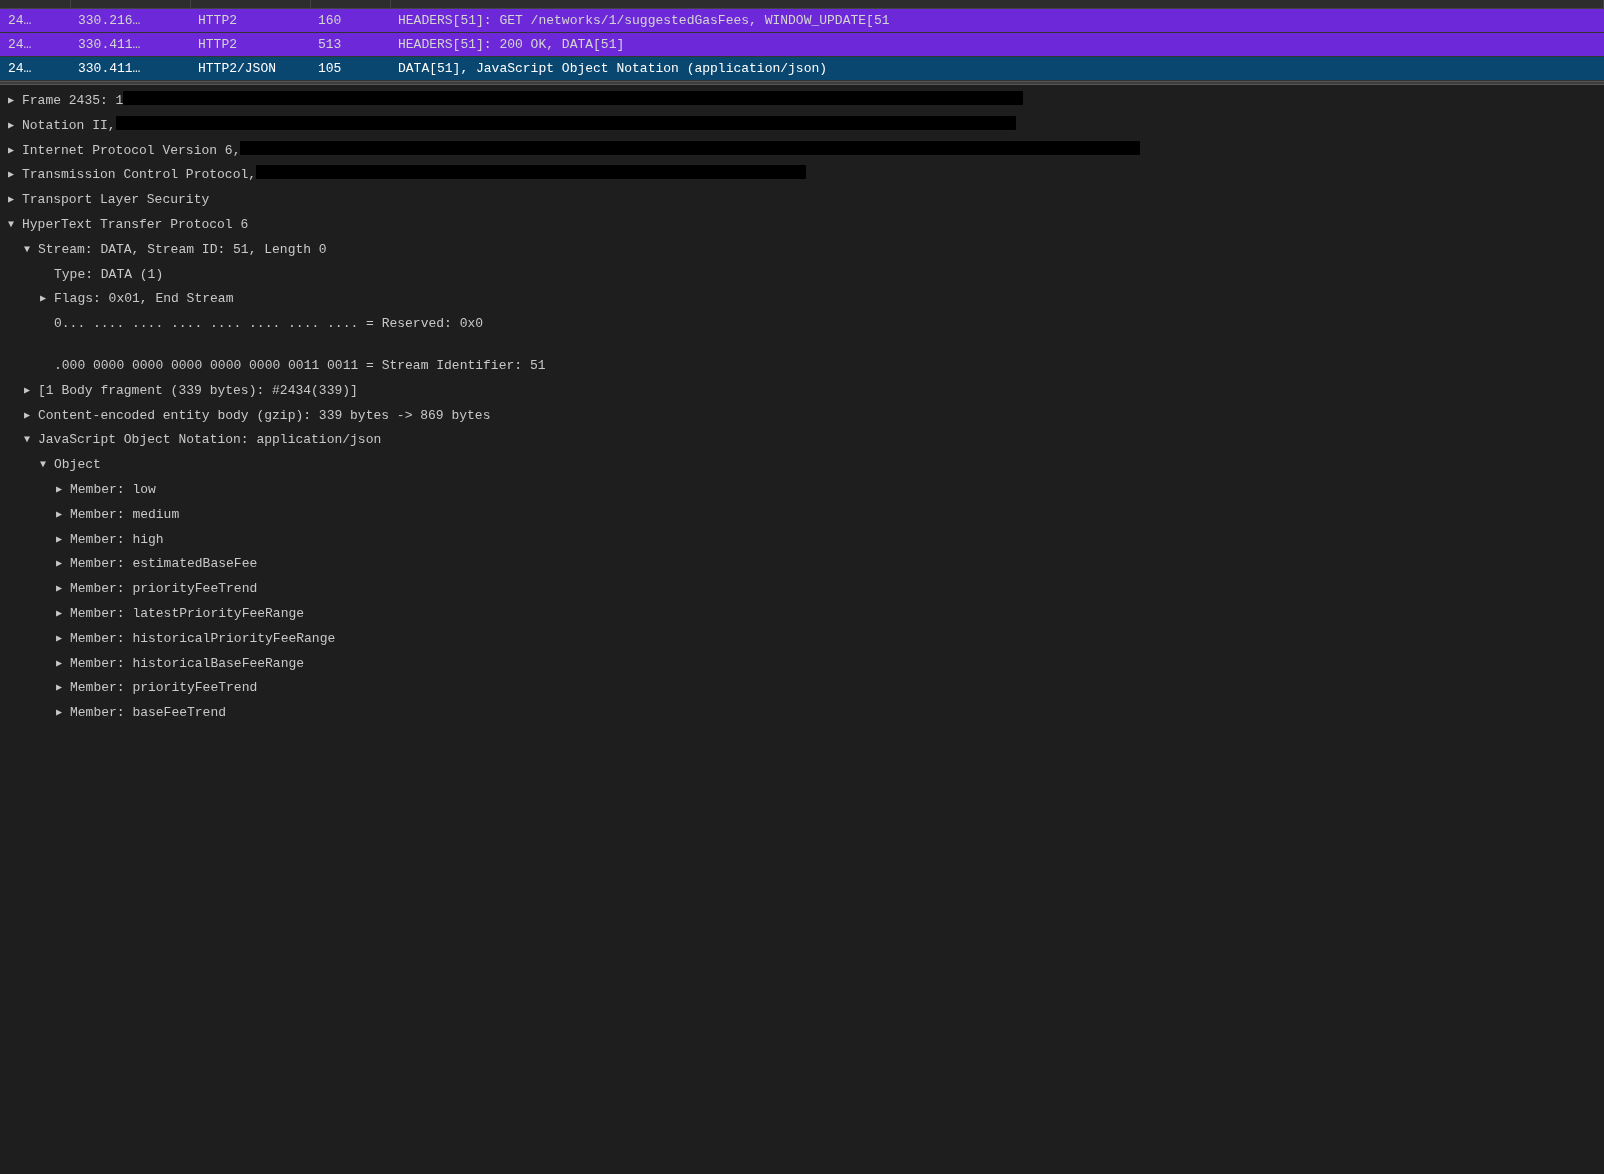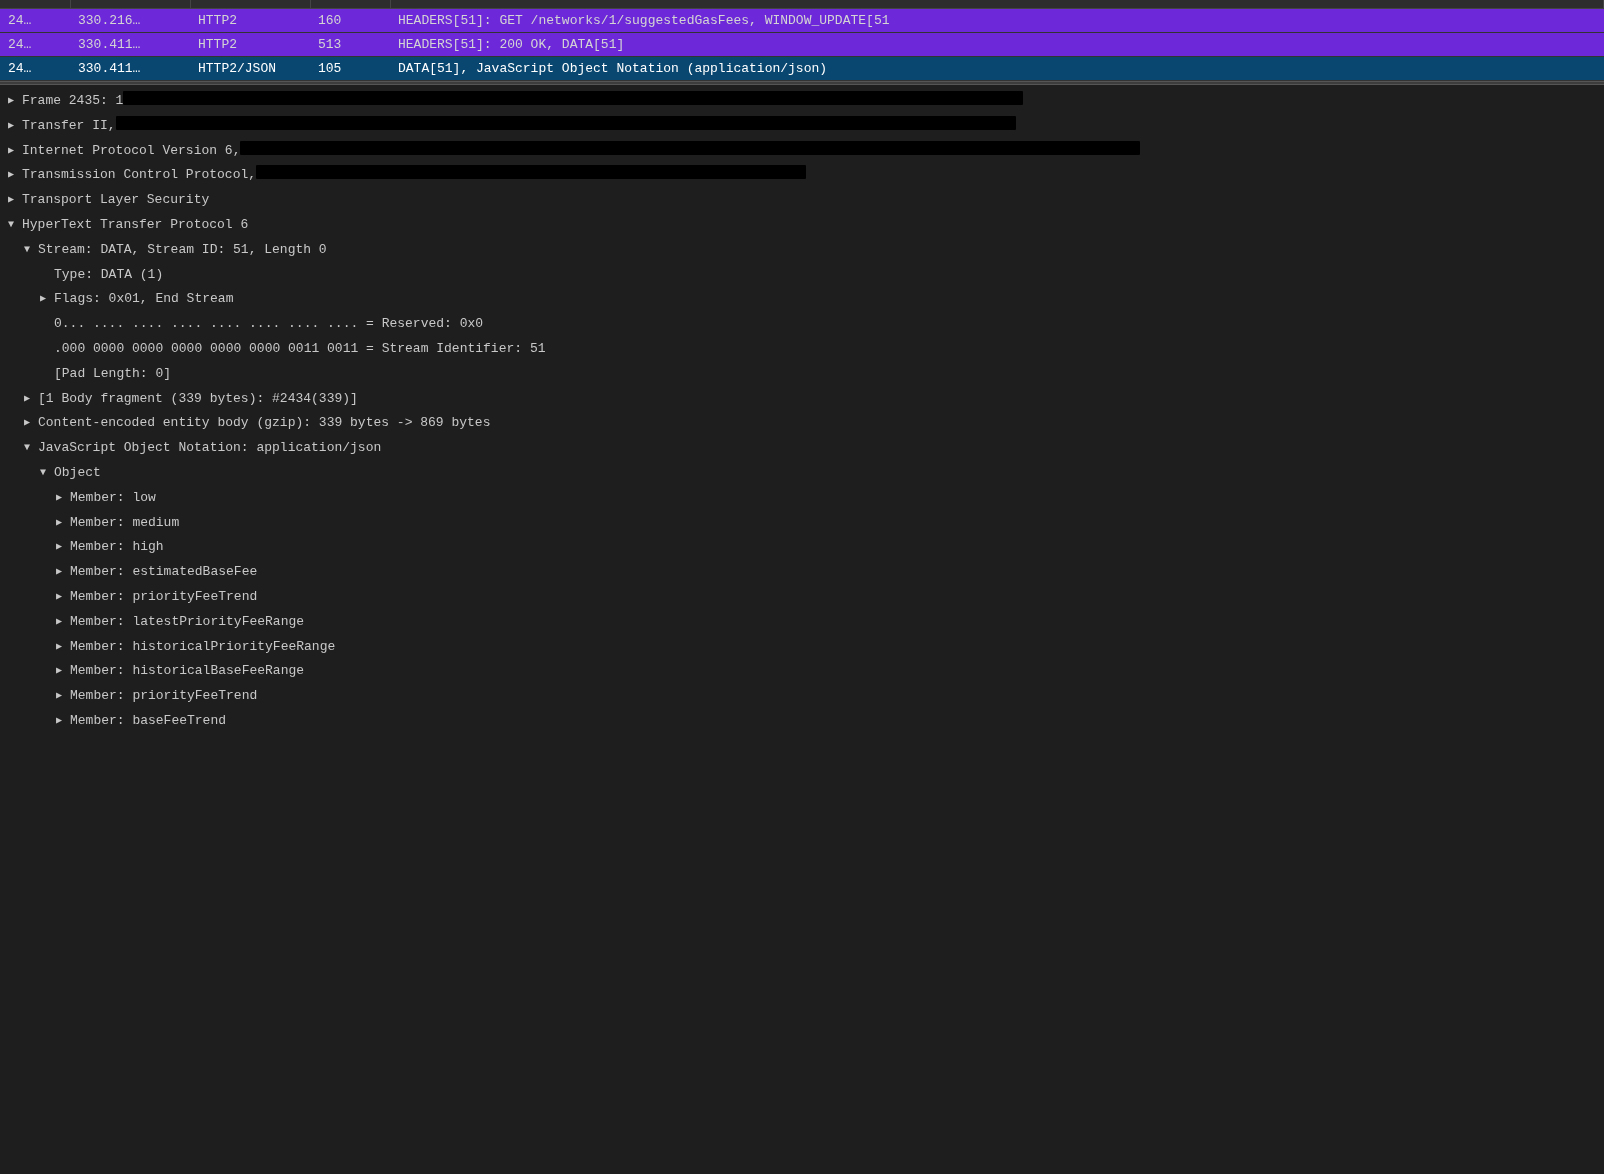--- a/index.html
+++ b/index.html
@@ -141,21 +141,21 @@
   <div class="panel-divider"></div>
 
   <div class="detail-panel" id="detail-panel">
   <div class="detail-row" style="padding-left: 8px;">
         <span class="expand-icon">▶ </span>
         <span>Frame 2435: 1 </span>
         <span class="redacted-block" style="width: 900px;"></span>
       </div>
       <div class="detail-row" style="padding-left: 8px;">
         <span class="expand-icon">▶ </span>
-        <span>Transfer II, </span>
+        <span>Notation II, </span>
         <span class="redacted-block" style="width: 900px;"></span>
       </div>
       <div class="detail-row" style="padding-left: 8px;">
         <span class="expand-icon">▶ </span>
         <span>Internet Protocol Version 6, </span>
         <span class="redacted-block" style="width: 900px;"></span>
       </div>
       <div class="detail-row" style="padding-left: 8px;">
         <span class="expand-icon">▶ </span>
         <span>Transmission Control Protocol, </span>
@@ -178,28 +178,24 @@
         <span>Type: DATA (1)</span>
       </div>
       <div class="detail-row" style="padding-left: 40px;">
         <span class="expand-icon">▶ </span>
         <span>Flags: 0x01, End Stream</span>
       </div>
       <div class="detail-row" style="padding-left: 40px;">
         <span class="expand-icon">  </span>
         <span>0... .... .... .... .... .... .... .... = Reserved: 0x0</span>
       </div>
-      <div class="detail-row" style="padding-left: 40px;">
+      <div class="detail-row" style="padding-left: 40px; margin-top: 17px;">
         <span class="expand-icon">  </span>
         <span>.000 0000 0000 0000 0000 0000 0011 0011 = Stream Identifier: 51</span>
       </div>
-      <div class="detail-row" style="padding-left: 40px;">
-        <span class="expand-icon">  </span>
-        <span>[Pad Length: 0]</span>
-      </div>
       <div class="detail-row" style="padding-left: 24px;">
         <span class="expand-icon">▶ </span>
         <span>[1 Body fragment (339 bytes): #2434(339)]</span>
       </div>
       <div class="detail-row" style="padding-left: 24px;">
         <span class="expand-icon">▶ </span>
         <span>Content-encoded entity body (gzip): 339 bytes -&gt; 869 bytes</span>
       </div>
       <div class="detail-row" style="padding-left: 24px;">
         <span class="expand-icon expanded">▼ </span>

